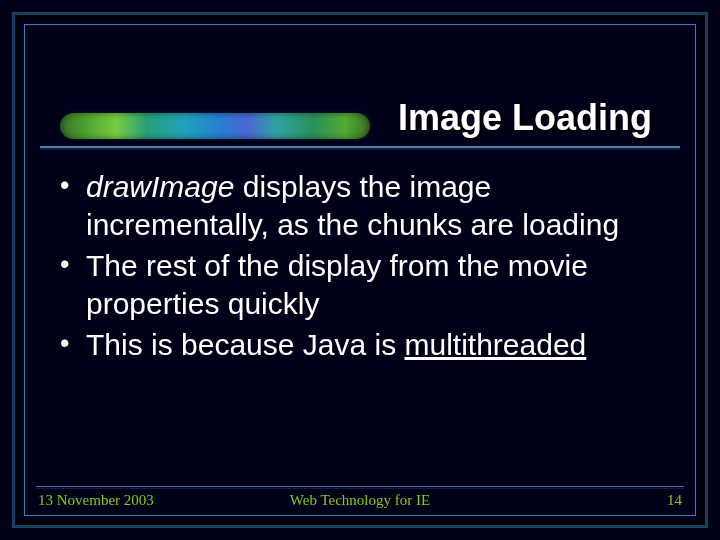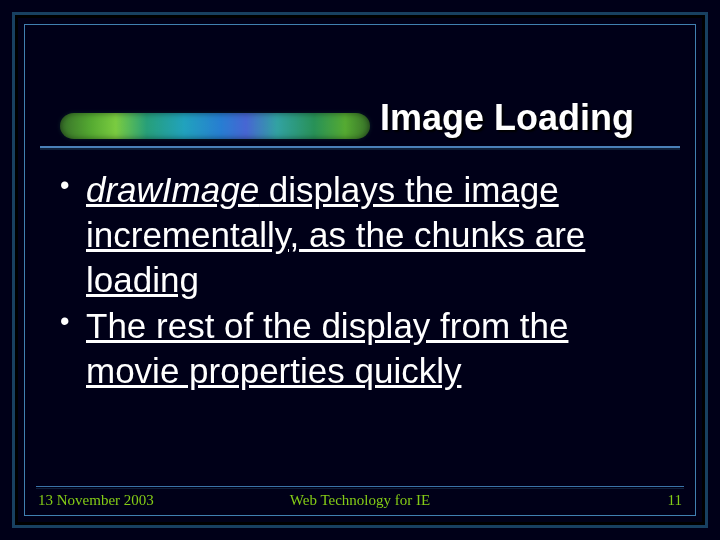--- a/index.html
+++ b/index.html
@@ -51,42 +51,41 @@
       #2f9c7a 28%, #2aa0b8 40%, #2e7cc9 52%,
       #4a66c9 60%, #3aa0a0 70%, #2f8f5a 82%,
       #5aa83a 92%, #3a6e2e 100%);
     filter: blur(0.6px) saturate(1.1);
     box-shadow: inset 0 0 6px rgba(0,0,0,0.5), 0 0 4px rgba(40,120,80,0.25);
   }
   .slide-title {
     color: #ffffff;
     font-size: 36px;
     font-weight: 700;
-    margin-left: 10px;
+    margin-left: 28px;
     white-space: nowrap;
     text-shadow: 2px 2px 2px #000;
   }
   .title-underline {
     position: absolute;
     left: 40px;
     top: 146px;
     width: 640px;
     height: 0;
     border-top: 2px solid #4a80b8;
     box-shadow: 0 2px 0 #10203a;
   }
   .body {
     position: absolute;
     left: 56px;
     top: 168px;
     width: 610px;
     color: #ffffff;
-    font-size: 35px;
+    font-size: 30px;
     line-height: 1.28;
-    text-decoration: underline;
   }
   .body ul {
     margin: 0;
     padding: 0;
     list-style: none;
   }
   .body li {
     position: relative;
     padding-left: 30px;
     margin: 0 0 2px 0;
@@ -134,22 +133,23 @@
   <div class="title-row">
     <div class="brush"></div>
     <div class="slide-title">Image Loading</div>
   </div>
   <div class="title-underline"></div>
 
   <div class="body">
     <ul>
       <li><span><span class="em">drawImage</span> displays the image incrementally, as the chunks are loading</span></li>
       <li><span>The rest of the display from the movie properties quickly</span></li>
+      <li><span>This is because Java is <span class="ul">multithreaded</span></span></li>
     </ul>
   </div>
 
   <div class="footer">
     <div class="footer-sep"></div>
     <div class="footer-left">13 November 2003</div>
     <div class="footer-center"><span>Web Technology for IE</span></div>
-    <div class="footer-right">11</div>
+    <div class="footer-right">14</div>
   </div>
 </div>
 
 </body></html>

